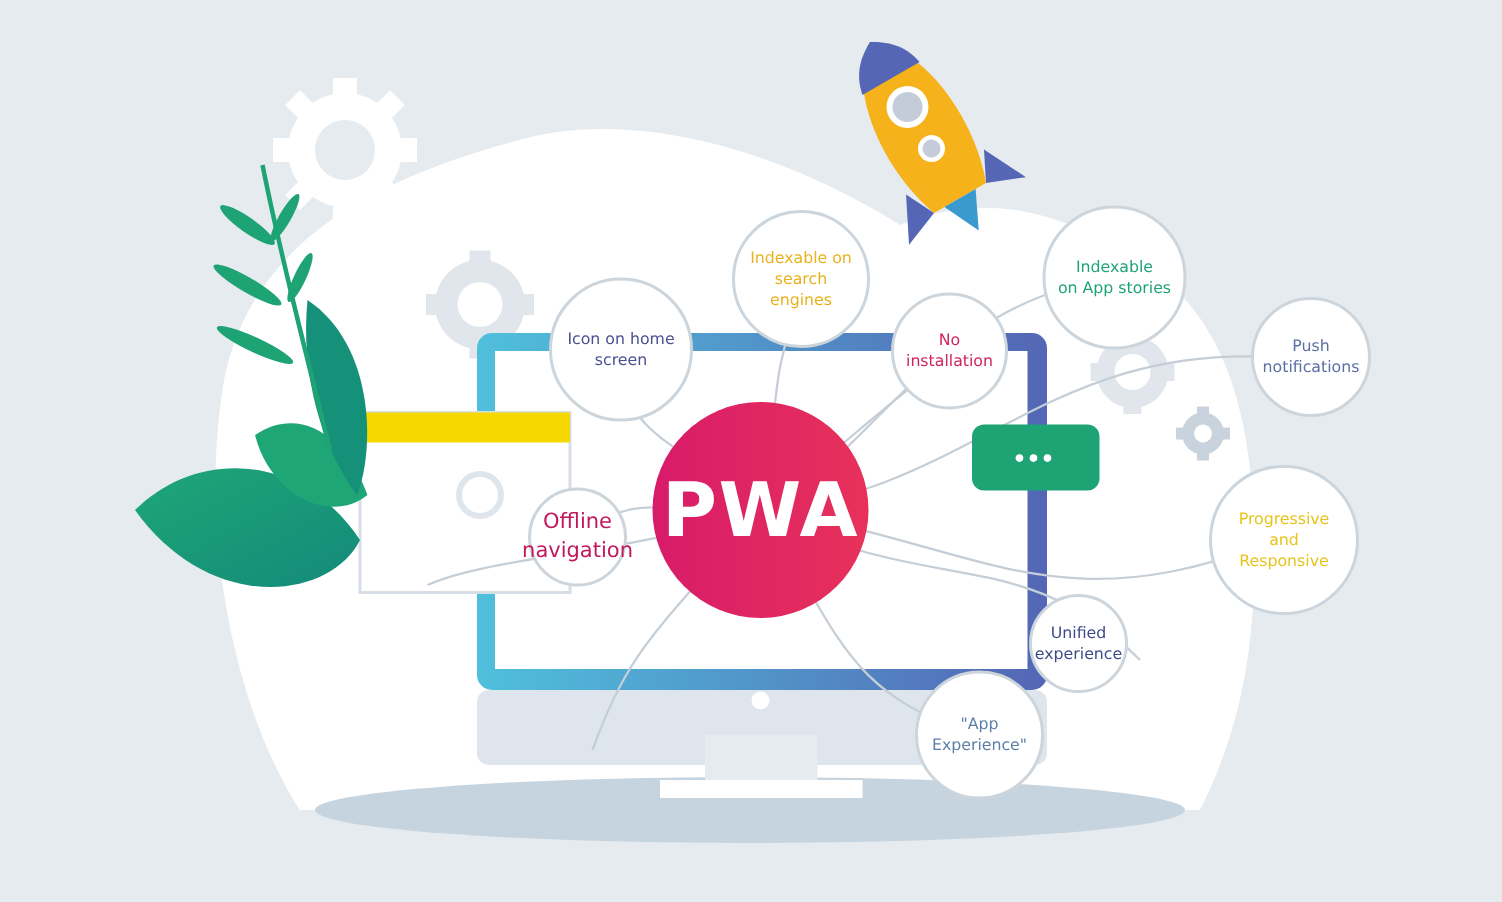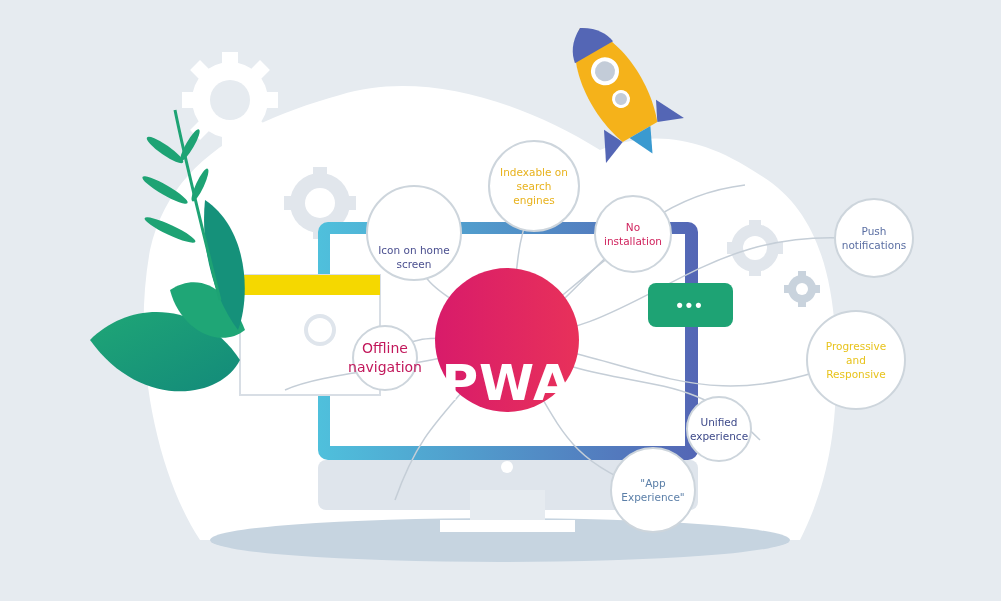--- a/index.html
+++ b/index.html
@@ -19,21 +19,21 @@
     line-height: 1.35;
     padding: 8px;
     cursor: pointer;
   }
   .bubble span { display: block; white-space: pre-line; }
   .pwa {
     position: absolute;
     left: 435px; top: 268px; width: 144px; height: 144px;
     border-radius: 50%;
     background: linear-gradient(90deg, #d81b6a 0%, #e8315a 100%);
-    display: flex; align-items: flex-end; justify-content: center;
+    display: flex; align-items: center; justify-content: center;
     color: #ffffff;
     font-family: "DejaVu Sans", sans-serif;
     font-weight: bold;
     font-size: 50px;
     letter-spacing: 1px;
     cursor: pointer;
   }
   .chat {
     position: absolute; left: 648px; top: 283px; width: 85px; height: 44px;
     background: #1ea374; border-radius: 8px;
@@ -158,32 +158,36 @@
   </svg>
 
   <div class="chat">
     <span>•••</span>
   </div>
 
   <div class="pwa">
     <span>PWA</span>
   </div>
 
-  <div class="bubble" style="left:366px;top:185px;width:96px;height:96px;color:#4a4f8f;align-items:flex-end;">
+  <div class="bubble" style="left:366px;top:185px;width:96px;height:96px;color:#4a4f8f;">
     <span>Icon on home
 screen</span>
   </div>
   <div class="bubble" style="left:488px;top:140px;width:92px;height:92px;color:#e8b21c;">
     <span>Indexable on
 search engines</span>
   </div>
   <div class="bubble" style="left:594px;top:195px;width:78px;height:78px;color:#d0245e;">
     <span>No
 installation</span>
   </div>
+  <div class="bubble" style="left:695px;top:137px;width:96px;height:96px;color:#1ea374;">
+    <span>Indexable
+on App stories</span>
+  </div>
   <div class="bubble" style="left:834px;top:198px;width:80px;height:80px;color:#5b6fa3;">
     <span>Push
 notifications</span>
   </div>
   <div class="bubble" style="left:806px;top:310px;width:100px;height:100px;color:#e8c31c;">
     <span>Progressive and
 Responsive</span>
   </div>
   <div class="bubble" style="left:686px;top:396px;width:66px;height:66px;color:#3e4a8a;">
     <span>Unified

